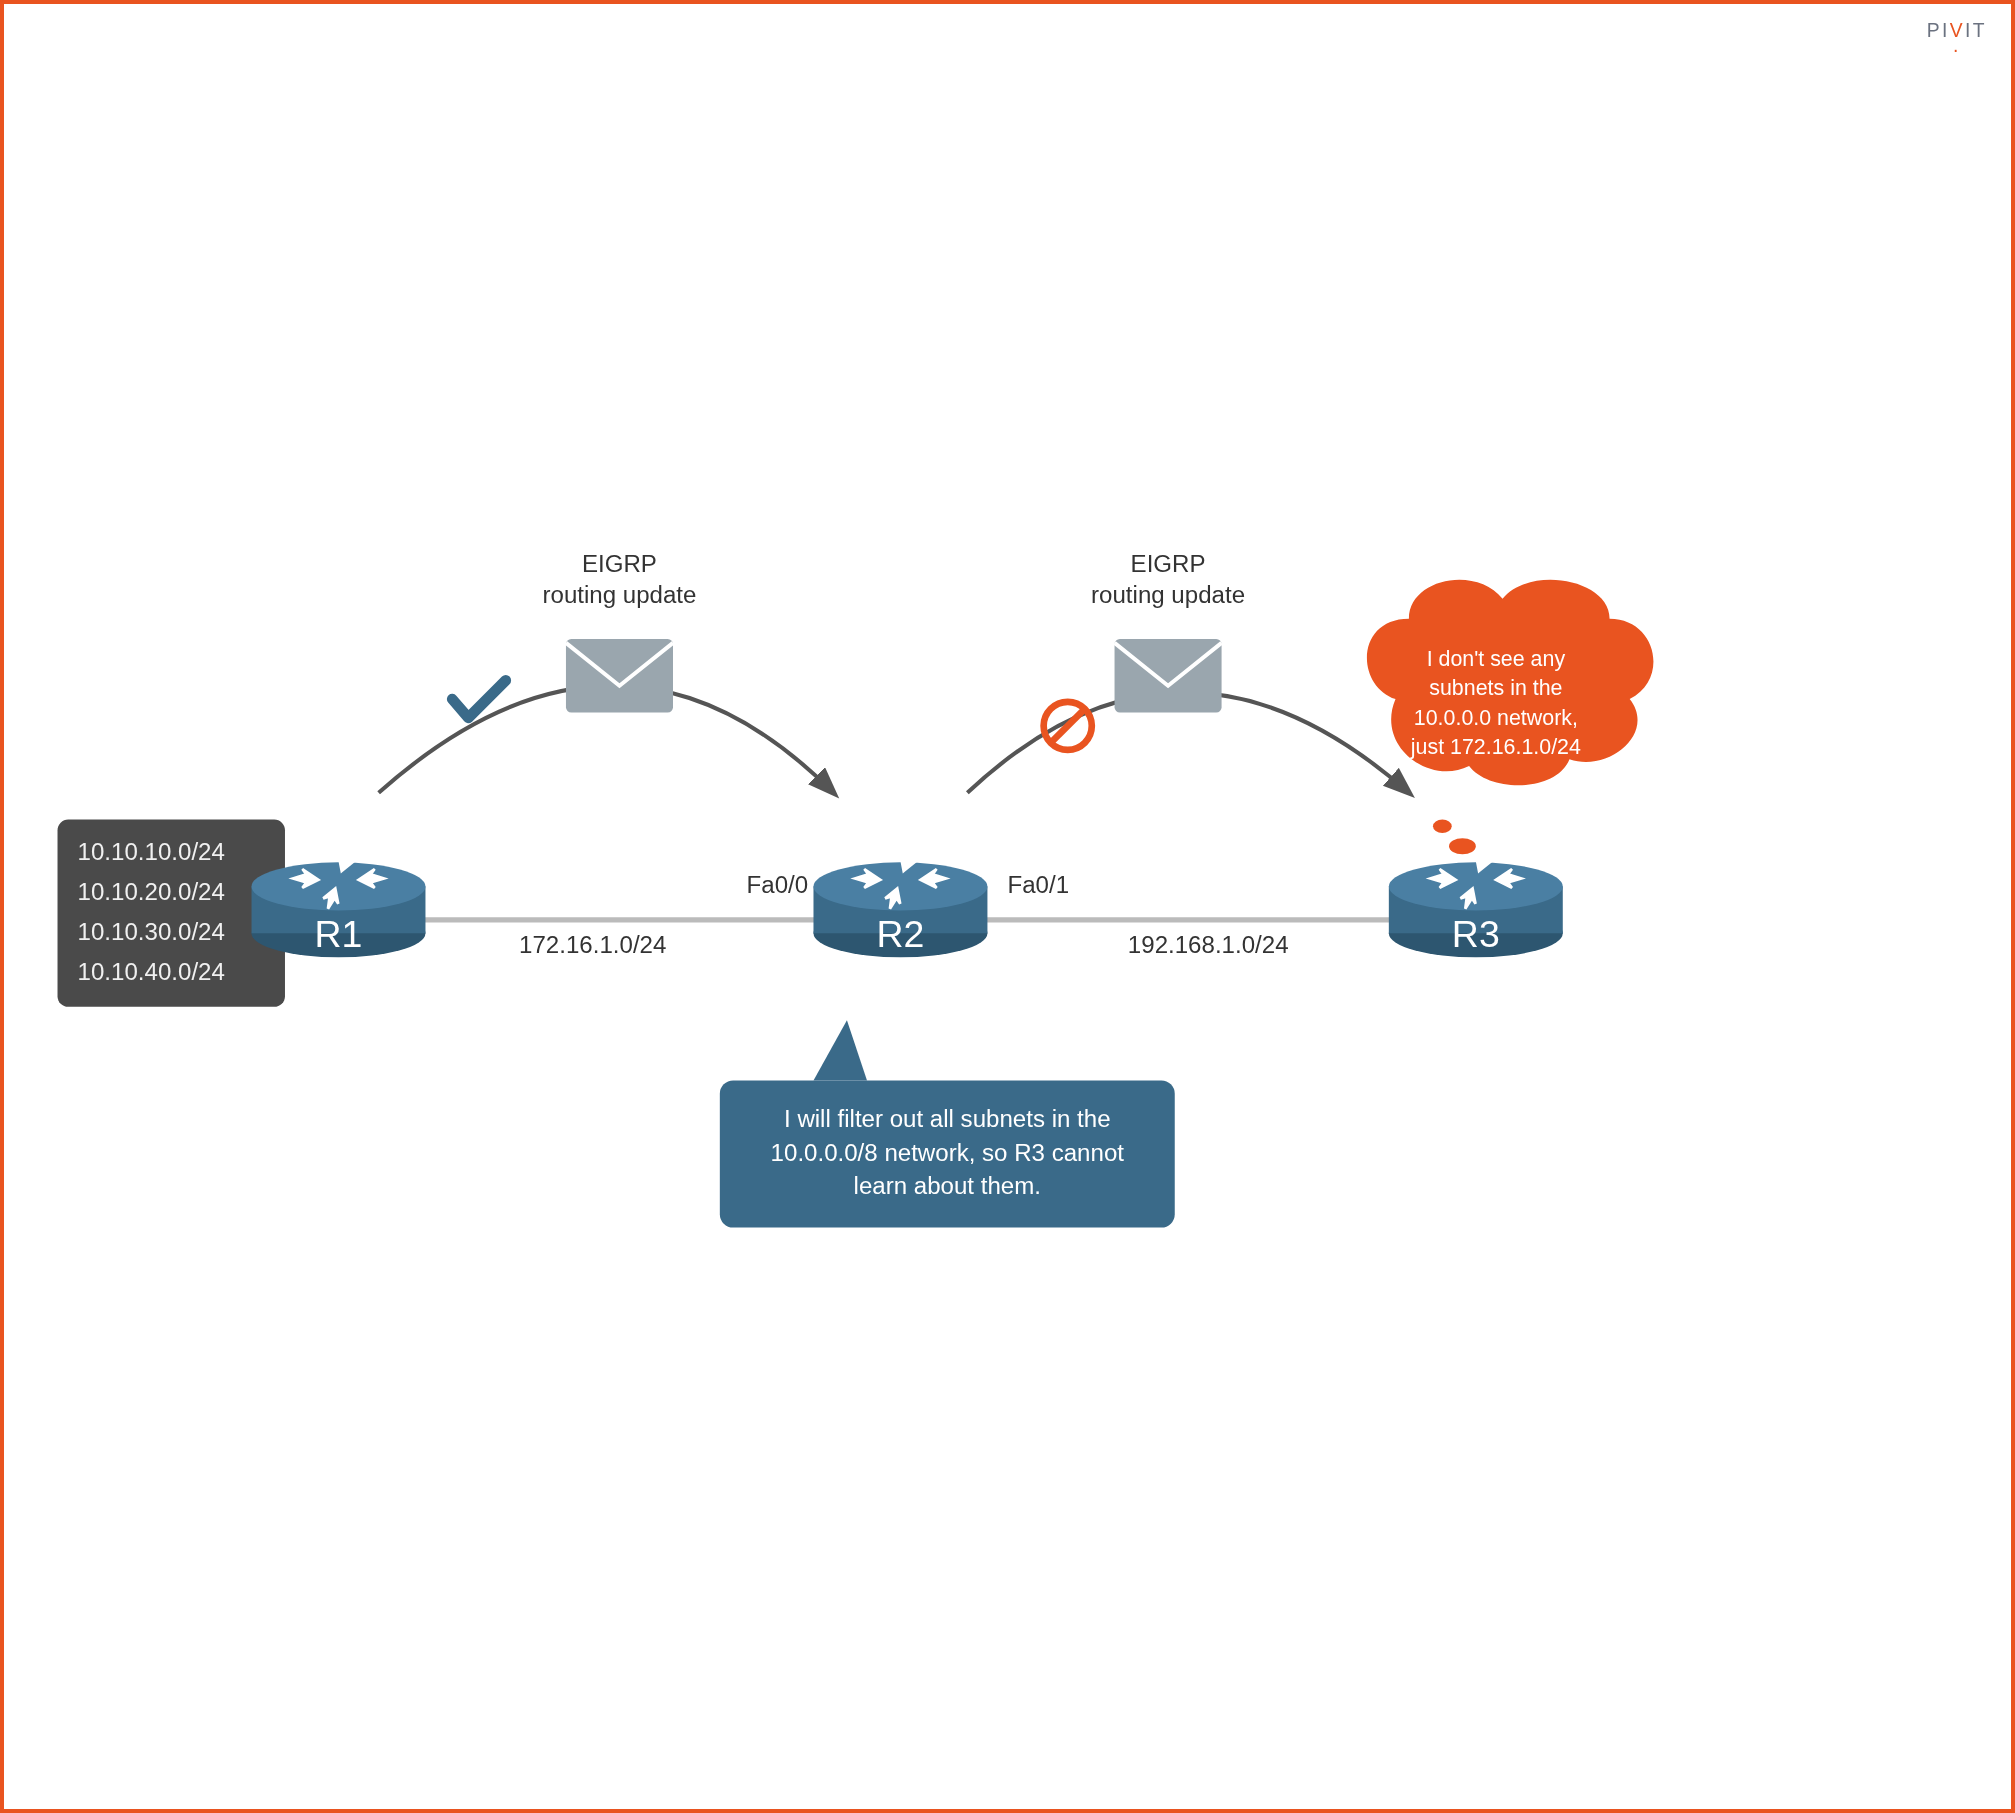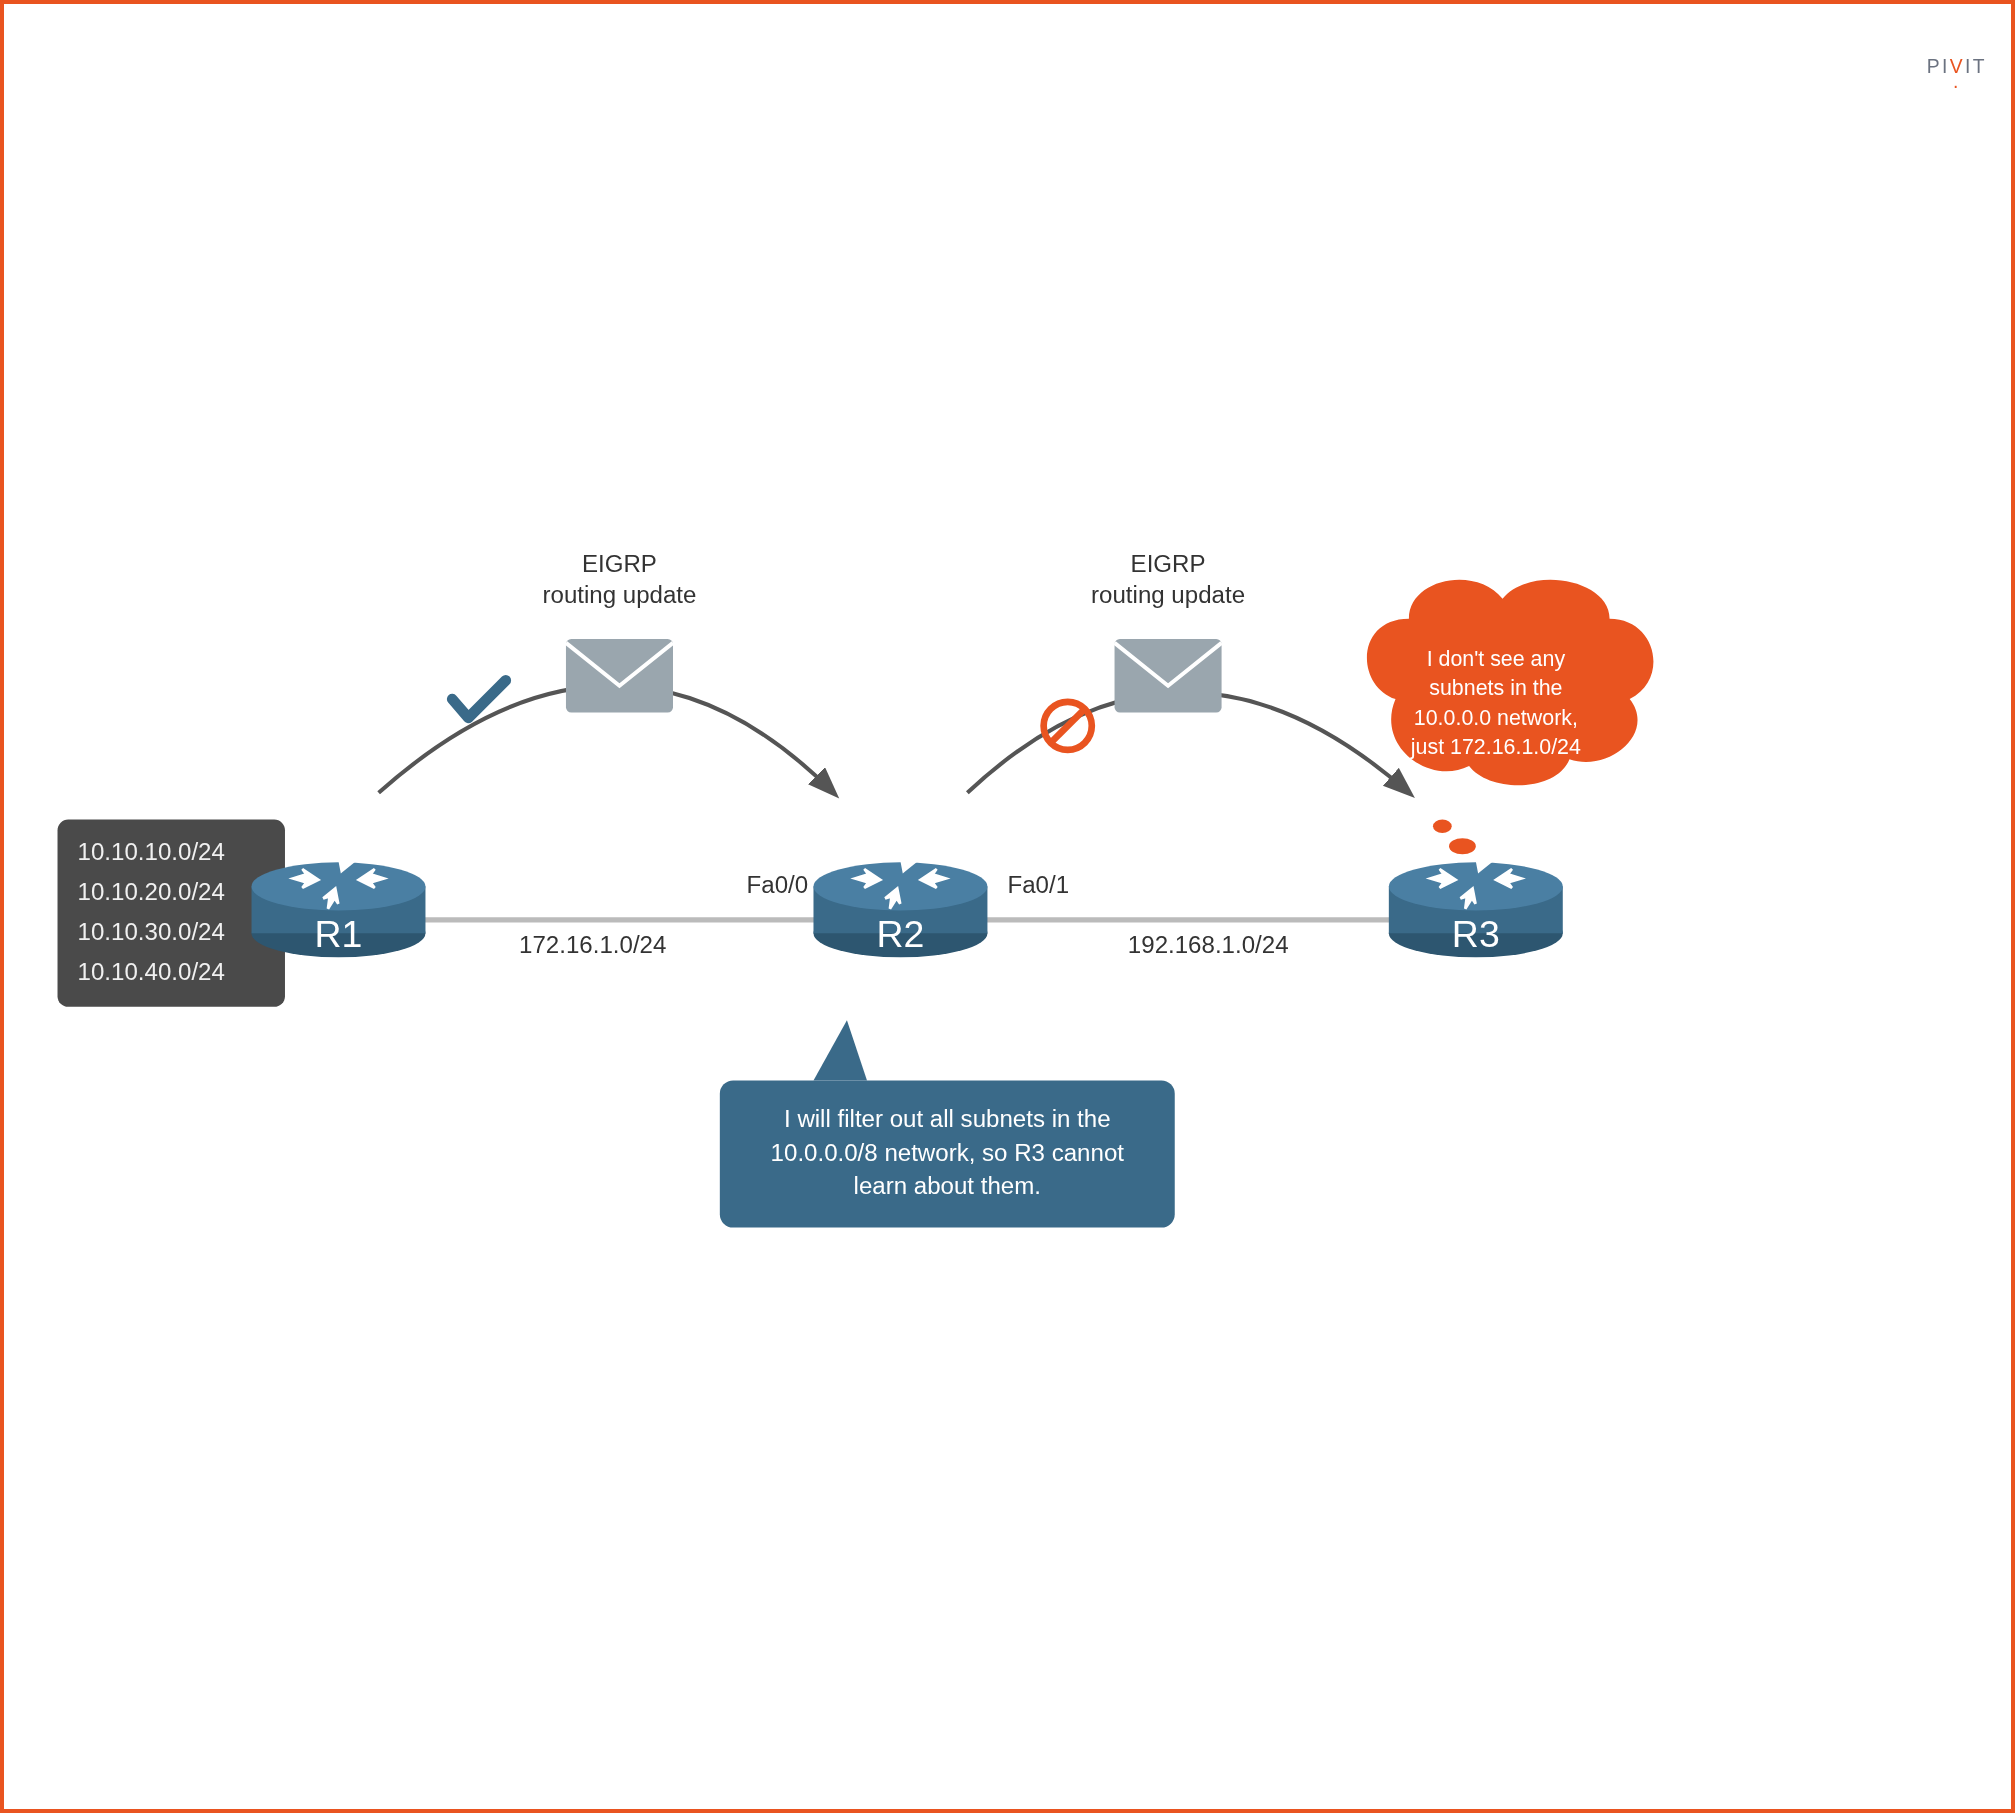--- a/index.html
+++ b/index.html
@@ -1,17 +1,17 @@
 <!DOCTYPE html>
 <html style="font-size:6.4px"><head>
 <meta charset="utf-8">
 <style>
   html,body{margin:0;padding:0;width:100%;height:100%;font-family:"Segoe UI",Arial,sans-serif;background:#fff;}
   .frame{box-sizing:border-box;width:100%;height:100vh;border:4px solid #e95420;position:relative;overflow:hidden;}
-  .logo{position:absolute;top:16px;right:24px;font-size:19.3px;letter-spacing:2.4px;color:#6b7280;font-weight:300;margin-top:36px;}
+  .logo{position:absolute;top:16px;right:24px;font-size:19.3px;letter-spacing:2.4px;color:#6b7280;font-weight:300;}
   .logo .accent{color:#e95420;}
   .logo .dot{color:#e95420;}
   .stage{position:absolute;top:0;left:0;right:0;bottom:0;}
   svg{width:100%;height:100%;}
   .router-label{font-size:28px;fill:#fff;font-weight:400;text-anchor:middle;}
   .iface-label{font-size:18px;fill:#333;}
   .net-label{font-size:18px;fill:#333;text-anchor:middle;}
   .update-label{font-size:18px;fill:#333;text-anchor:middle;}
   .subnet-text{font-size:18px;fill:#f0f0f0;}
   .callout-text{font-size:18px;fill:#fff;text-anchor:middle;}

